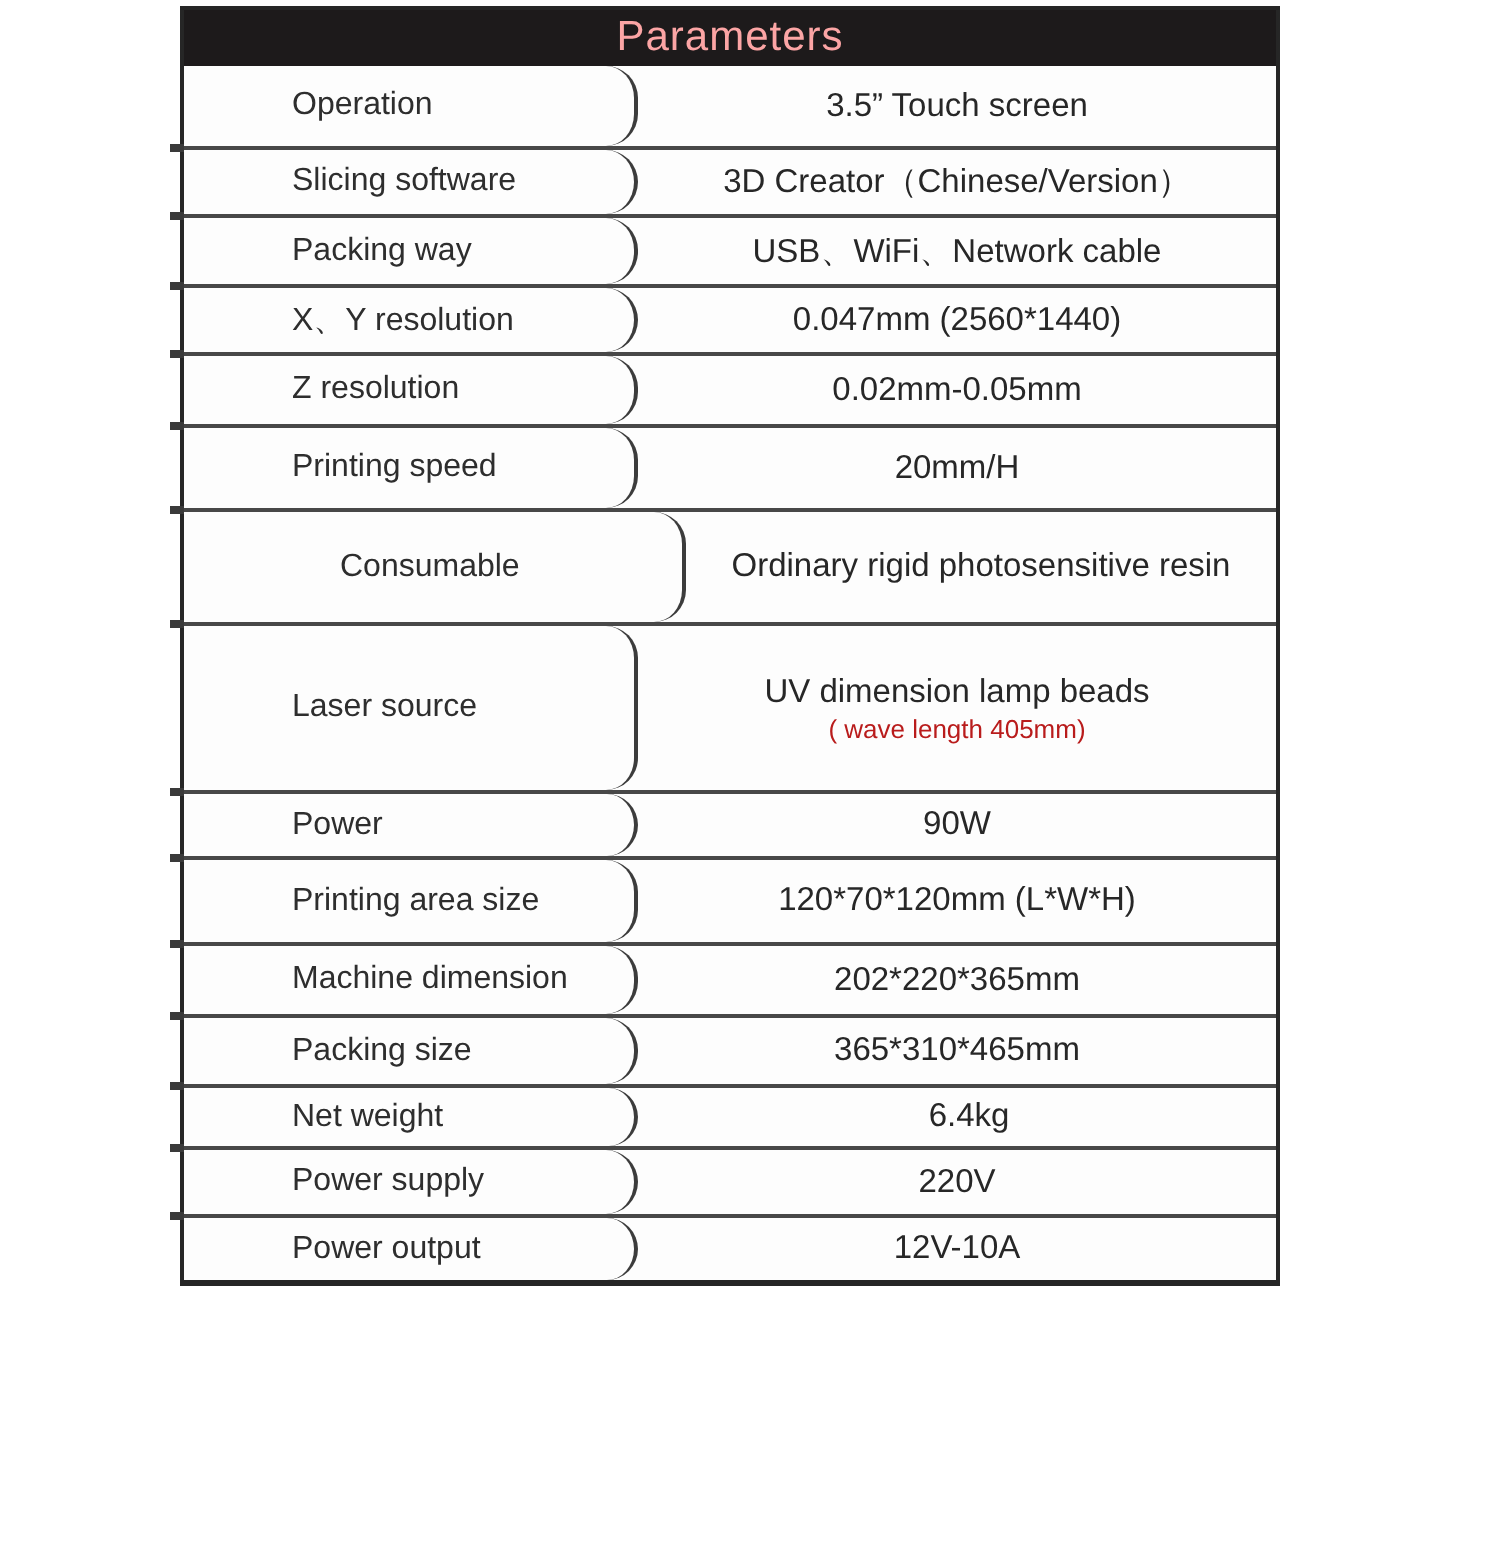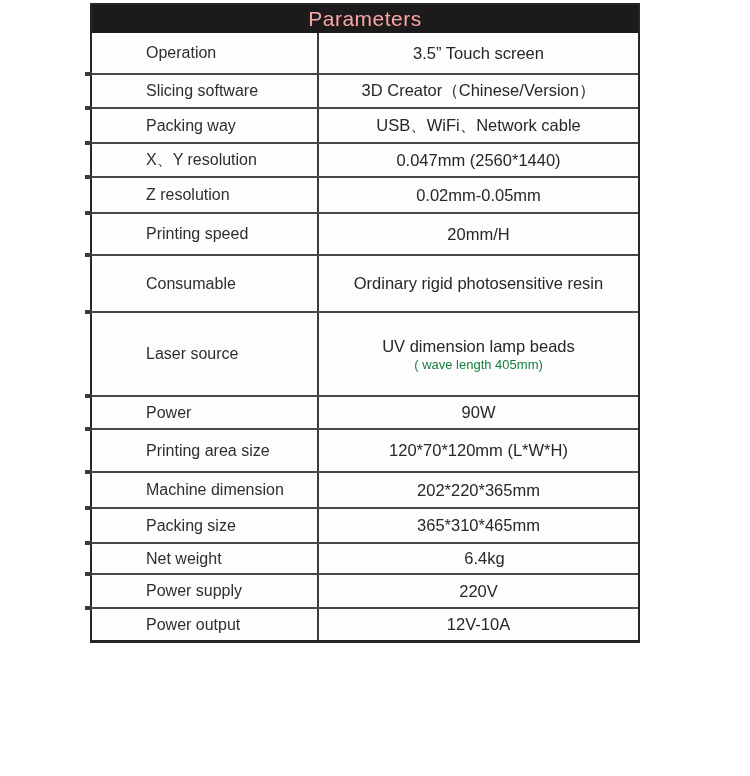--- a/index.html
+++ b/index.html
@@ -59,32 +59,33 @@
     justify-content: center;
     box-sizing: border-box;
     color: #2e2e2e;
   }
   .cell.label {
     width: 227px;
     padding-left: 54px;
     border-right: 2px solid #3c3c3c;
     font-size: 16px;
     text-align: left;
+    border-radius: 16px;
   }
   .cell.value {
     flex: 1;
     text-align: center;
     font-size: 16.5px;
     color: #272727;
     border-radius: 18px;
   }
   .cell.value .note {
     font-size: 13px;
     margin-top: 1px;
-    color: #15803d;
+    color: #b91c1c;
   }
 </style>
 </head>
 <body>
 
 <div class="page">
   <div class="spec-table">
     <div class="spec-header">Parameters</div>
     <div>
         <div class="row" style="height: 40px;">
@@ -116,21 +117,21 @@
           <div class="cell value">
             <div>0.02mm-0.05mm</div>
           </div>
         </div>
         <div class="row sep" style="height: 42px;">
           <div class="cell label">Printing speed</div>
           <div class="cell value">
             <div>20mm/H</div>
           </div>
         </div>
-        <div class="row sep" style="height: 57px;">
+        <div class="row sep" style="height: 57px; padding-left: 24px;">
           <div class="cell label">Consumable</div>
           <div class="cell value">
             <div>Ordinary rigid photosensitive resin</div>
           </div>
         </div>
         <div class="row sep" style="height: 84px;">
           <div class="cell label">Laser source</div>
           <div class="cell value">
             <div>UV dimension lamp beads</div>
             <div class="note">( wave length 405mm)</div>

